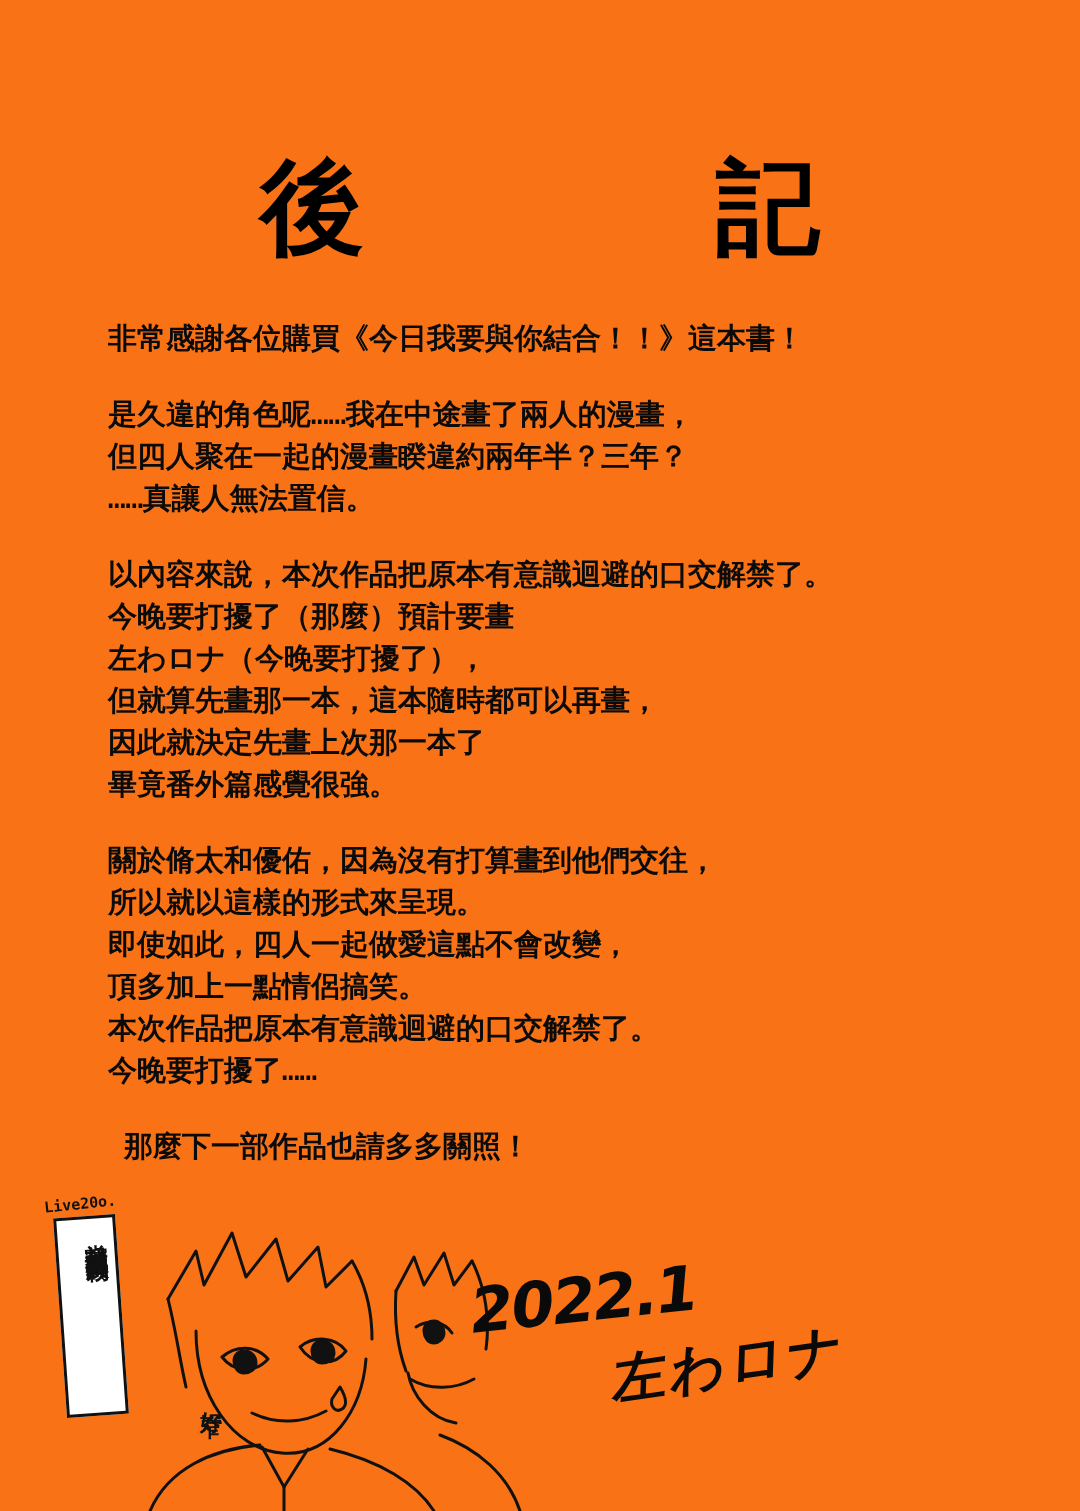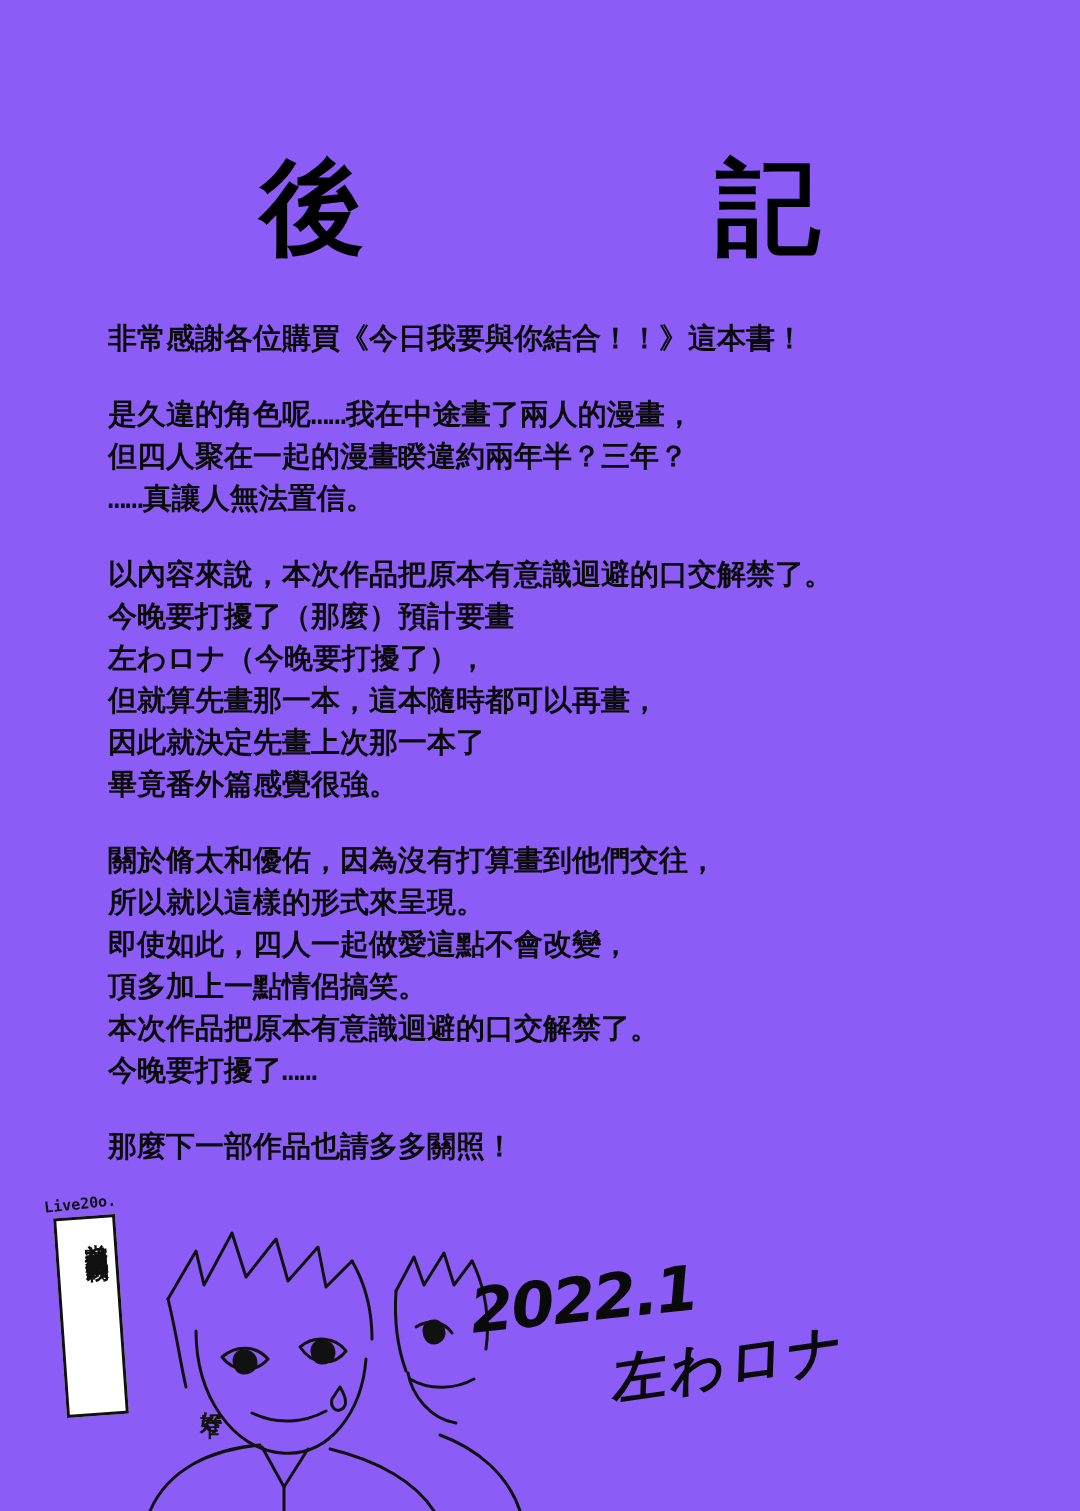--- a/index.html
+++ b/index.html
@@ -5,21 +5,21 @@
 <style>
   html, body {
     margin: 0;
     padding: 0;
     background: #ffffff;
   }
   .page {
     position: relative;
     width: 1080px;
     height: 1511px;
-    background: #8b5cf6;
+    background: #f97316;
     overflow: hidden;
     font-family: "DejaVu Sans", "Liberation Sans", sans-serif;
     color: #0a0a0a;
   }
 
   
   .title {
     position: absolute;
     top: 150px;
     left: 0;
@@ -41,21 +41,21 @@
     left: 108px;
     width: 880px;
     font-weight: 700;
     font-size: 29px;
     line-height: 42px;
     color: #0b0b0b;
   }
   .para {
     margin: 0 0 34px 0;
   }
-  .para:last-child { margin-bottom: 0; }
+  .para:last-child { margin-bottom: 0; margin-left: 16px; }
   .line {
     display: block;
     white-space: pre-wrap;
     font-family: Liberation Mono, monospace;
   }
 
   
   .illustration {
     position: absolute;
     left: 0;

